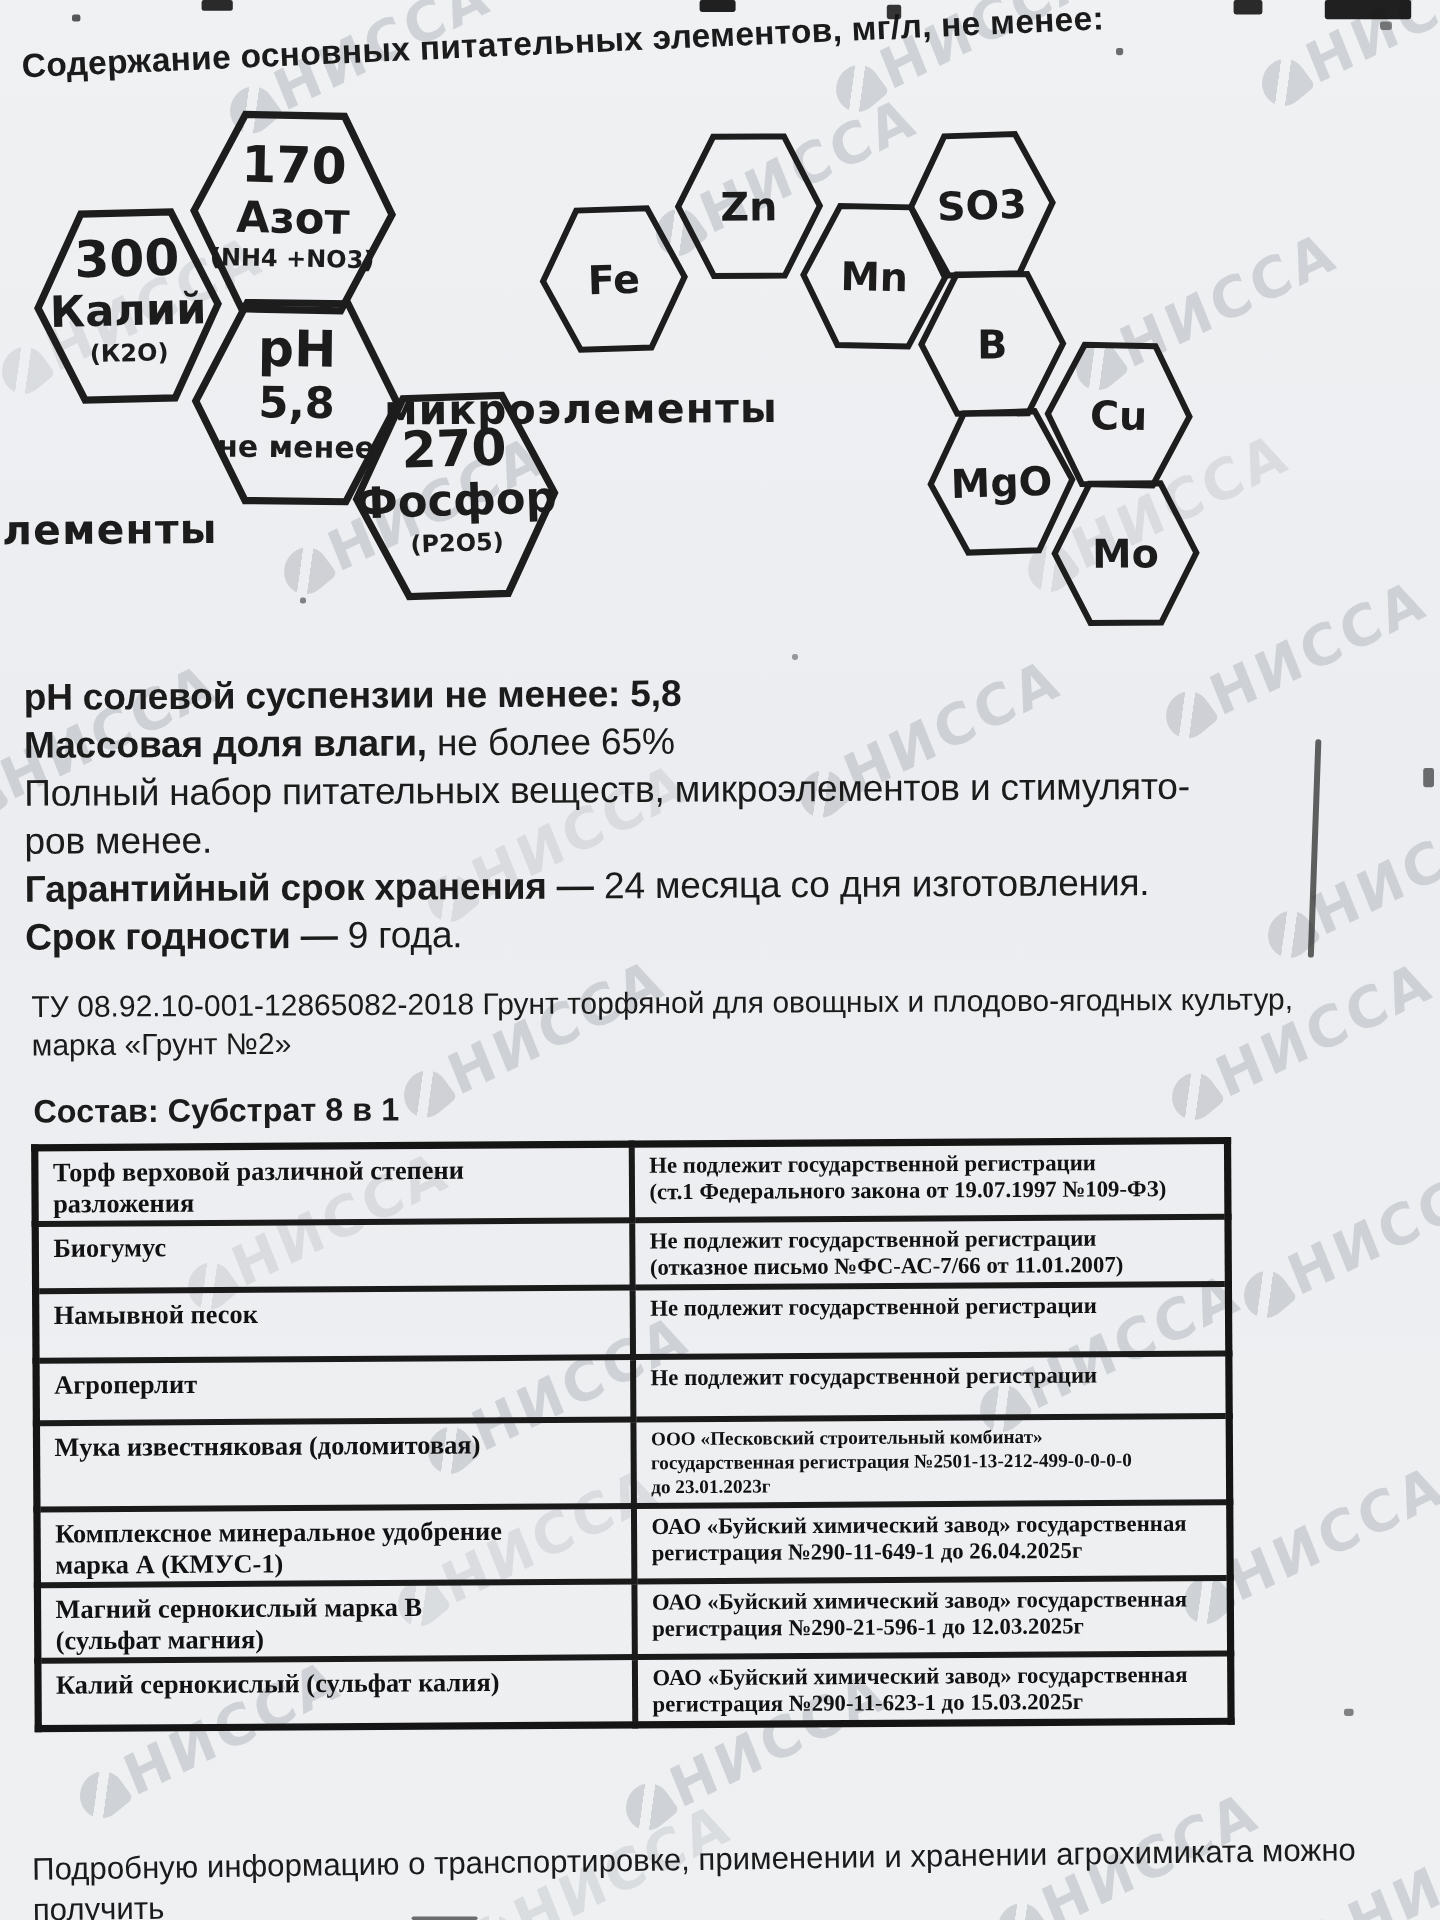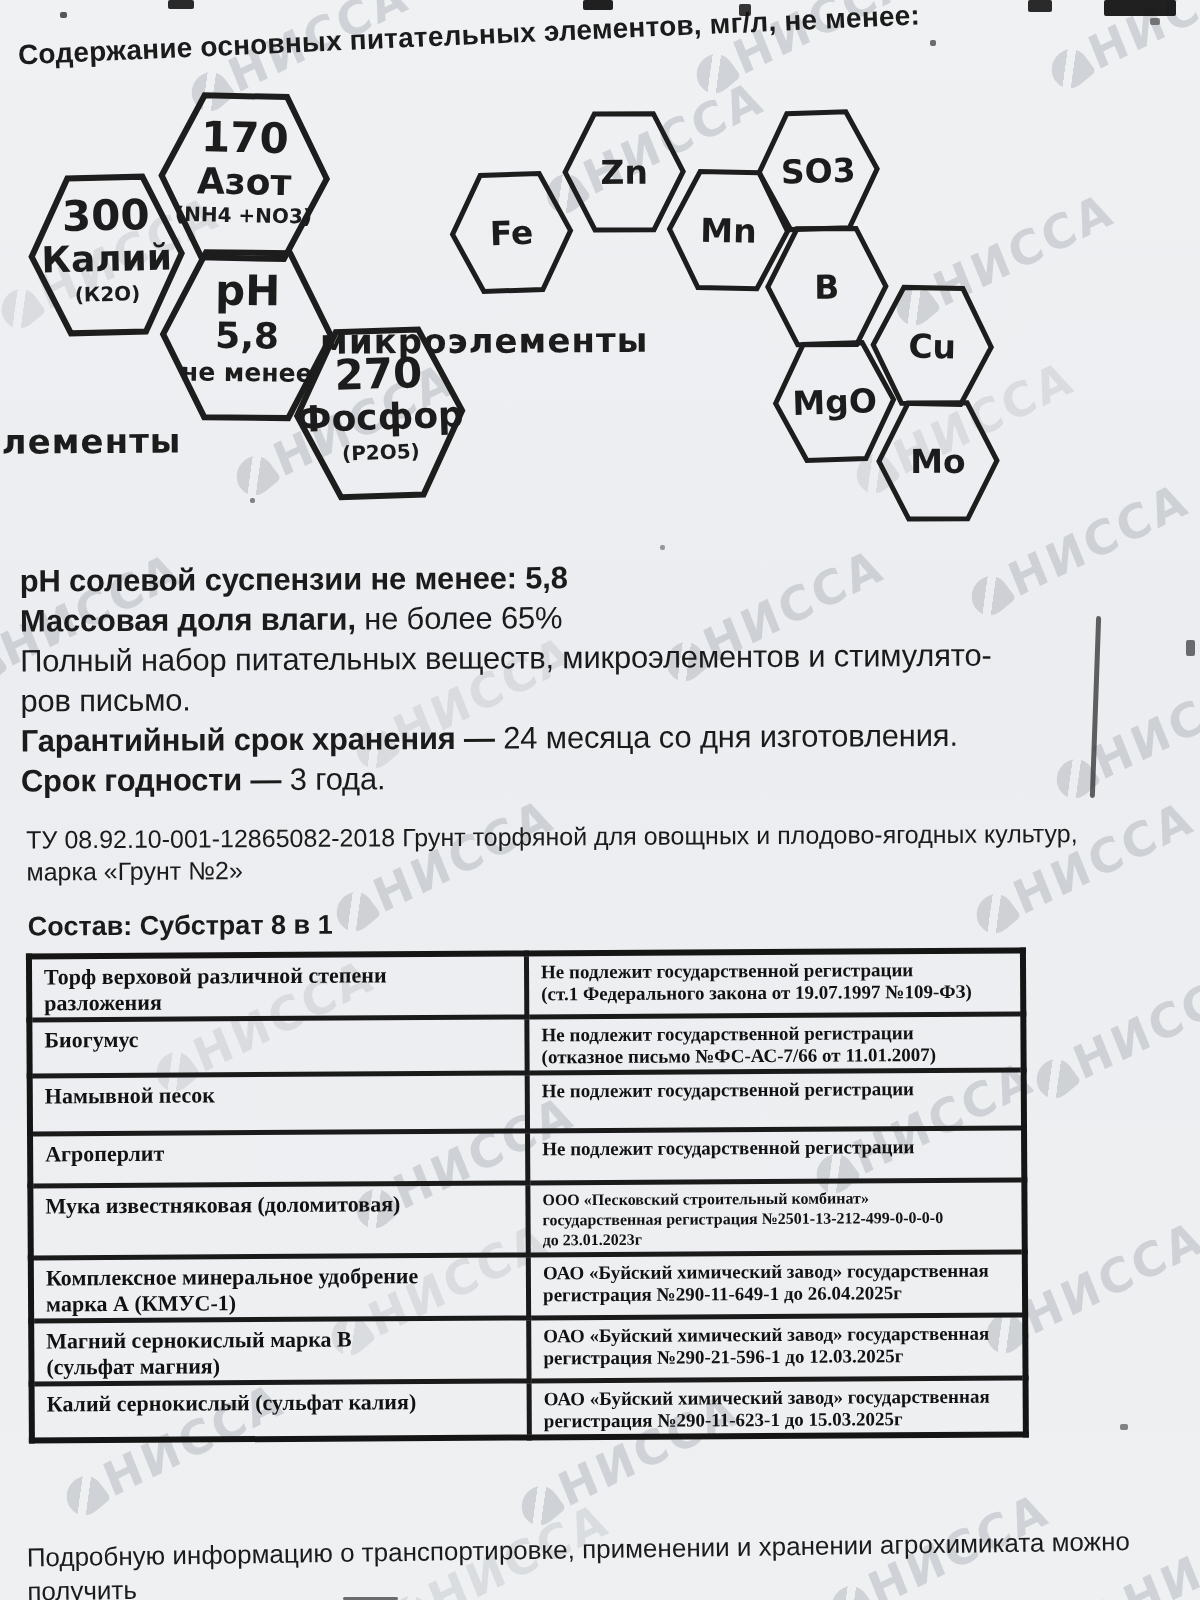--- a/index.html
+++ b/index.html
@@ -153,25 +153,25 @@
     <text class="cluster-label" x="487" y="352">микроэлементы</text>
   </svg>
 
   <div class="specs" id="specs">
   <div class="spec-line"><b>pH солевой суспензии не менее: 5,8</b><span></span></div>
 
   <div class="spec-line"><b>Массовая доля влаги,</b><span> не более 65%</span></div>
 
   <div class="spec-line"><b></b><span>Полный набор питательных веществ, микроэлементов и стимулято-</span></div>
 
-  <div class="spec-line"><b></b><span>ров письмо.</span></div>
+  <div class="spec-line"><b></b><span>ров менее.</span></div>
 
   <div class="spec-line"><b>Гарантийный срок хранения —</b><span> 24 месяца со дня изготовления.</span></div>
 
-  <div class="spec-line"><b>Срок годности —</b><span> 3 года.</span></div>
+  <div class="spec-line"><b>Срок годности —</b><span> 9 года.</span></div>
 </div>
 
   <div class="tu">ТУ 08.92.10-001-12865082-2018 Грунт торфяной для овощных и плодово-ягодных культур,
 марка «Грунт №2»</div>
 
   <div class="comp-heading">Состав: Субстрат 8 в 1</div>
 
   <table class="comp">
     <tbody id="comp-body">
   <tr style="height: 58px;">

